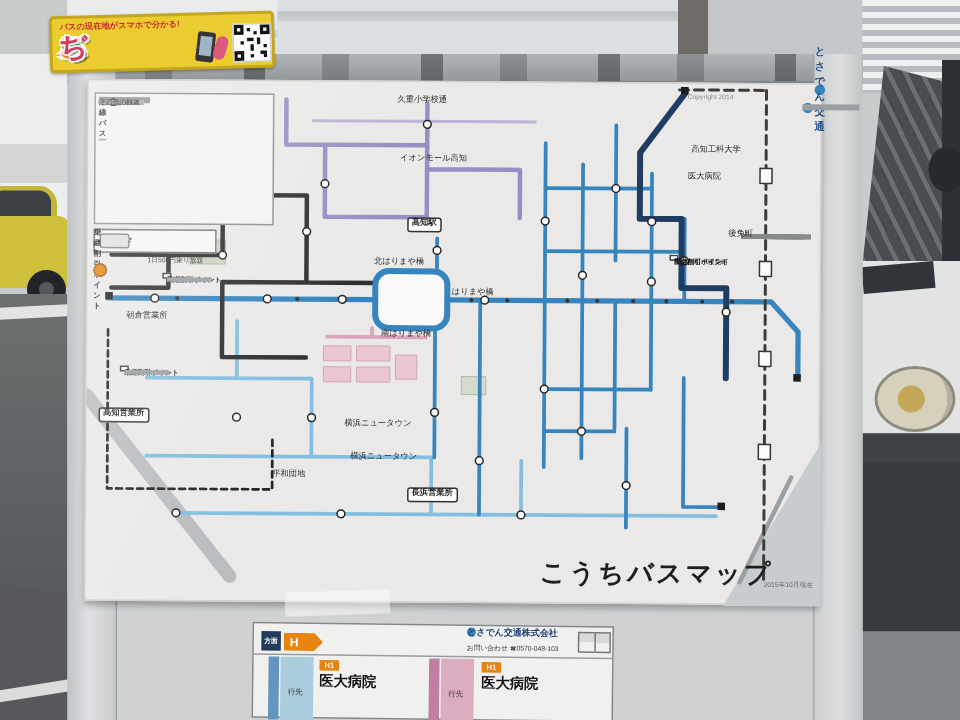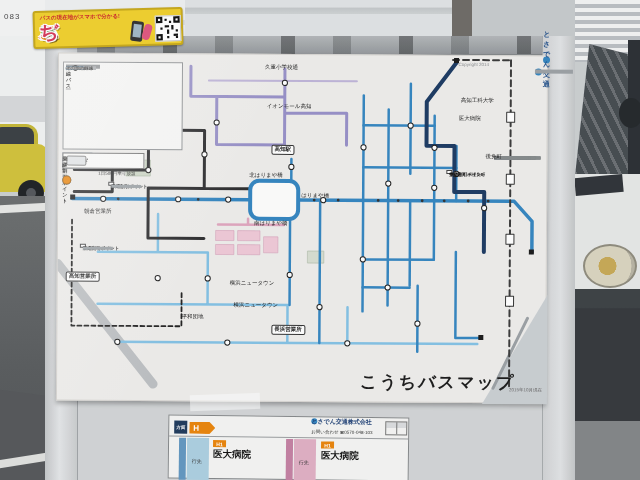--- a/index.html
+++ b/index.html
@@ -150,23 +150,20 @@
   .p-destname{font-size:9.5px;font-weight:700;color:#111;white-space:nowrap;}
 
   .small-scuff{left:190px;top:394px;width:70px;height:16px;background:rgba(255,255,255,.5);
     transform:rotate(-2deg);z-index:7;}
 </style>
 </head>
 <body>
 
 <div id="scene">
 
-  <div class="top-wall-left">
-    <span class="wall-sign-text">083</span>
-  </div>
   <div class="top-wall-mid"></div>
   <div class="top-board"></div>
   <div class="top-dark-strip"></div>
   <div class="top-right-gray"></div>
   <div class="shutter"></div>
 
   <div class="truck">
     <div class="truck-windshield"></div>
     <div class="truck-pillar"></div>
     <div class="truck-mirror"></div>

